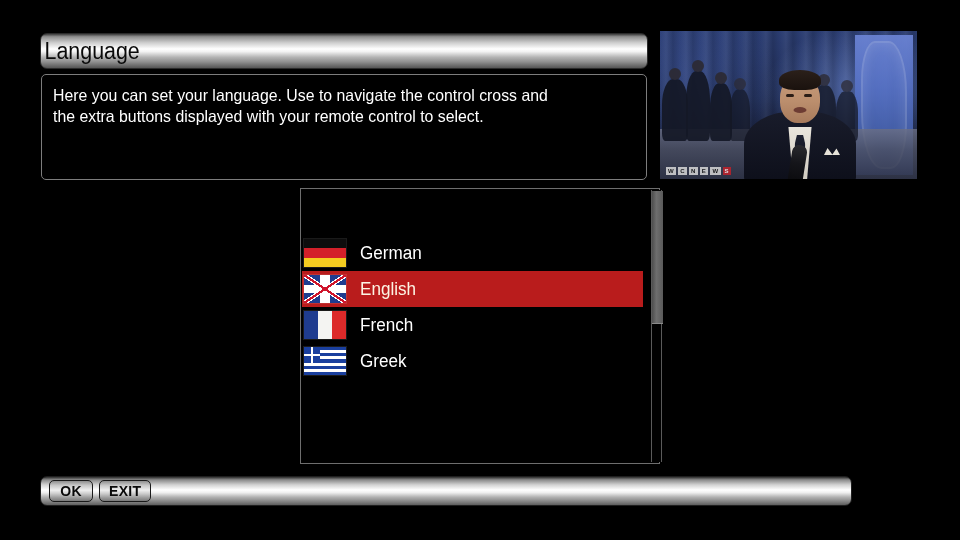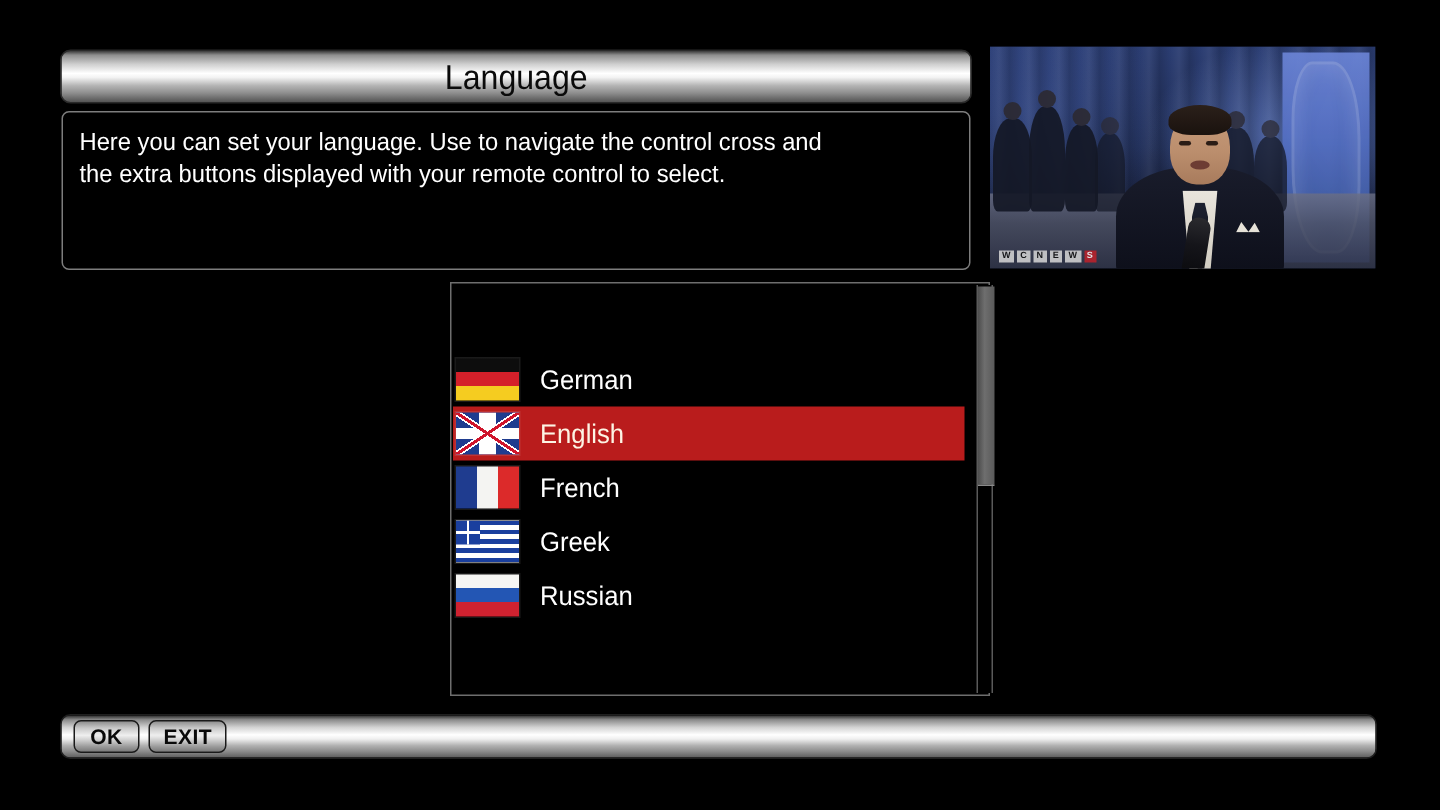--- a/index.html
+++ b/index.html
@@ -27,21 +27,20 @@
         #cfcfcf 26%,
         #ffffff 44%,
         #f2f2f2 52%,
         #b4b4b4 68%,
         #8f8f8f 82%,
         #6e6e6e 92%,
         #555555 100%);
     border: 1px solid #2a2a2a;
     display: flex;
     align-items: center;
-    justify-content: center;
   }
   #title-text {
     font-size: 23px;
     color: #0a0a0a;
     font-family: "Liberation Sans Narrow", "Liberation Sans", sans-serif;
     letter-spacing: 0px;
     transform: scaleX(0.93);
   }
 
   
@@ -274,21 +273,21 @@
     left: 0; top: 1px;
     width: 11px; height: 133px;
     background: linear-gradient(to right, #4d4d4d, #6e6e6e 40%, #5a5a5a);
     border-bottom: 1px solid #8a8a8a;
   }
 
   
   #bottom-bar {
     position: absolute;
     left: 40px; top: 476px;
-    width: 878px; height: 30px;
+    width: 812px; height: 30px;
     border-radius: 7px;
     background: linear-gradient(to bottom,
         #2e2e2e 0%,
         #8a8a8a 10%,
         #d2d2d2 28%,
         #ffffff 46%,
         #efefef 56%,
         #b0b0b0 72%,
         #8a8a8a 86%,
         #5e5e5e 100%);
@@ -383,24 +382,20 @@
         <span class="lang-label">French</span>
       </div>
 
       <div class="lang-row">
         <span class="flag f-gr"></span>
         <span class="lang-label">Greek</span>
       </div>
 
 
 
-      <div class="lang-row">
-        <span class="flag f-ru"></span>
-        <span class="lang-label">Russian</span>
-      </div>
 
     </div>
   </div>
 
   <div id="scroll-track">
     <div id="scroll-thumb"></div>
   </div>
 
   <div id="bottom-bar">
     <div class="bar-btn">OK</div>

